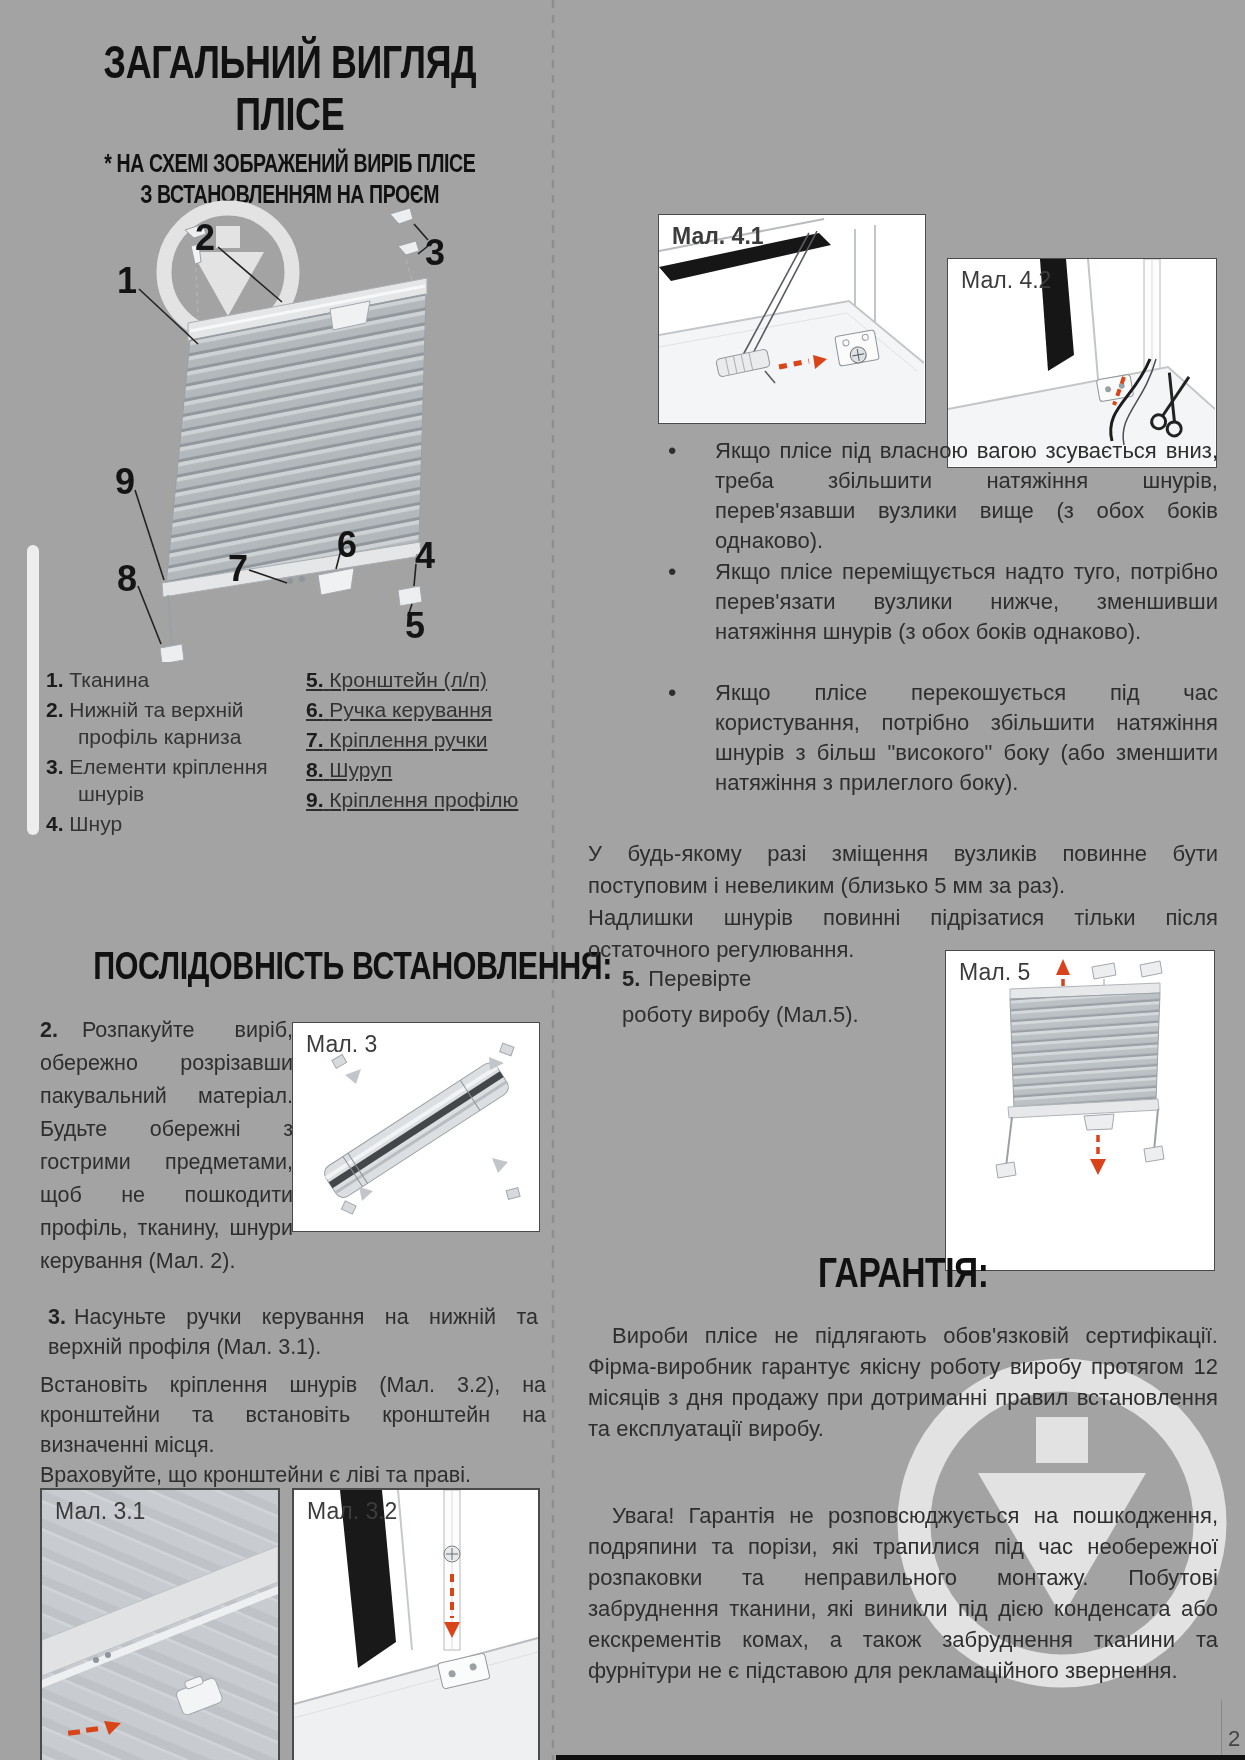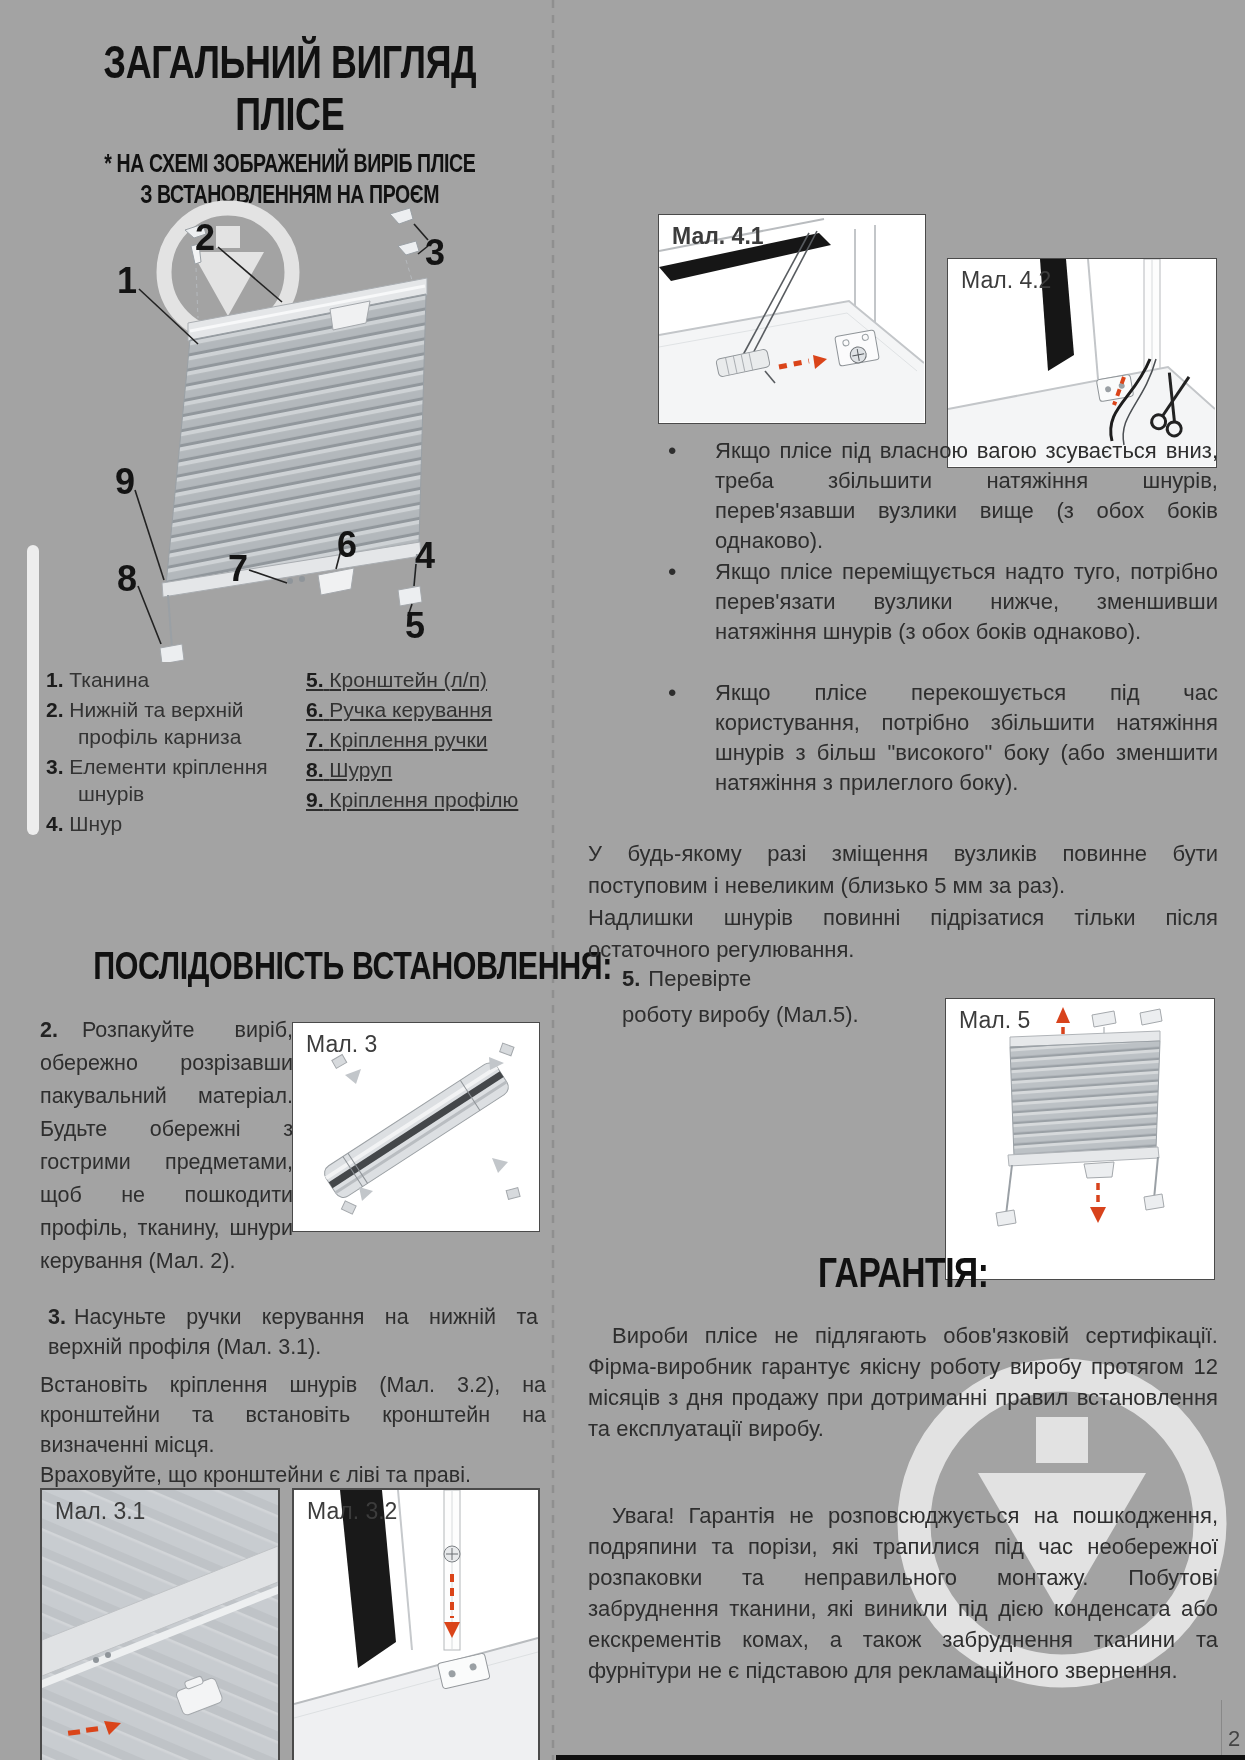--- a/index.html
+++ b/index.html
@@ -318,21 +318,21 @@
   </div>
 
   <div class="abs note" style="left:588px;top:838px;width:630px;">У будь-якому разі зміщення вузликів повинне бути поступовим і невеликим (близько 5 мм за раз).</div>
   <div class="abs note" style="left:588px;top:902px;width:630px;">Надлишки шнурів повинні підрізатися тільки після остаточного регулювання.</div>
 
   <div class="abs step5-line" style="left:622px;top:966px;">
     <b class="lead">5.</b><span>Перевірте</span>
   </div>
   <div class="abs step5-line" style="left:622px;top:1002px;">роботу виробу (Мал.5).</div>
 
-  <div class="abs figbox" style="left:945px;top:998px;width:270px;height:282px;border-width:1.5px;">
+  <div class="abs figbox" style="left:945px;top:950px;width:270px;height:321px;border-width:1.5px;">
     <div class="fig-label">Мал. 5</div>
     <svg width="267" height="249" viewBox="0 0 267 249">
       <rect width="267" height="249" fill="#ffffff"></rect>
       <polygon points="146,16 168,12 170,24 148,28" fill="#eceef0" stroke="#a4a8ac"></polygon>
       <line x1="158" y1="28" x2="158" y2="38" stroke="#9aa0a5"></line>
       <polygon points="194,14 214,10 216,22 196,26" fill="#eceef0" stroke="#a4a8ac"></polygon>
       <g>
         <path d="M110 24 L124 24 L117 8 Z" fill="#d8431c"></path>
         <line x1="117" y1="28" x2="117" y2="40" stroke="#d8431c" stroke-width="3.5" stroke-dasharray="7 5"></line>
       </g>

